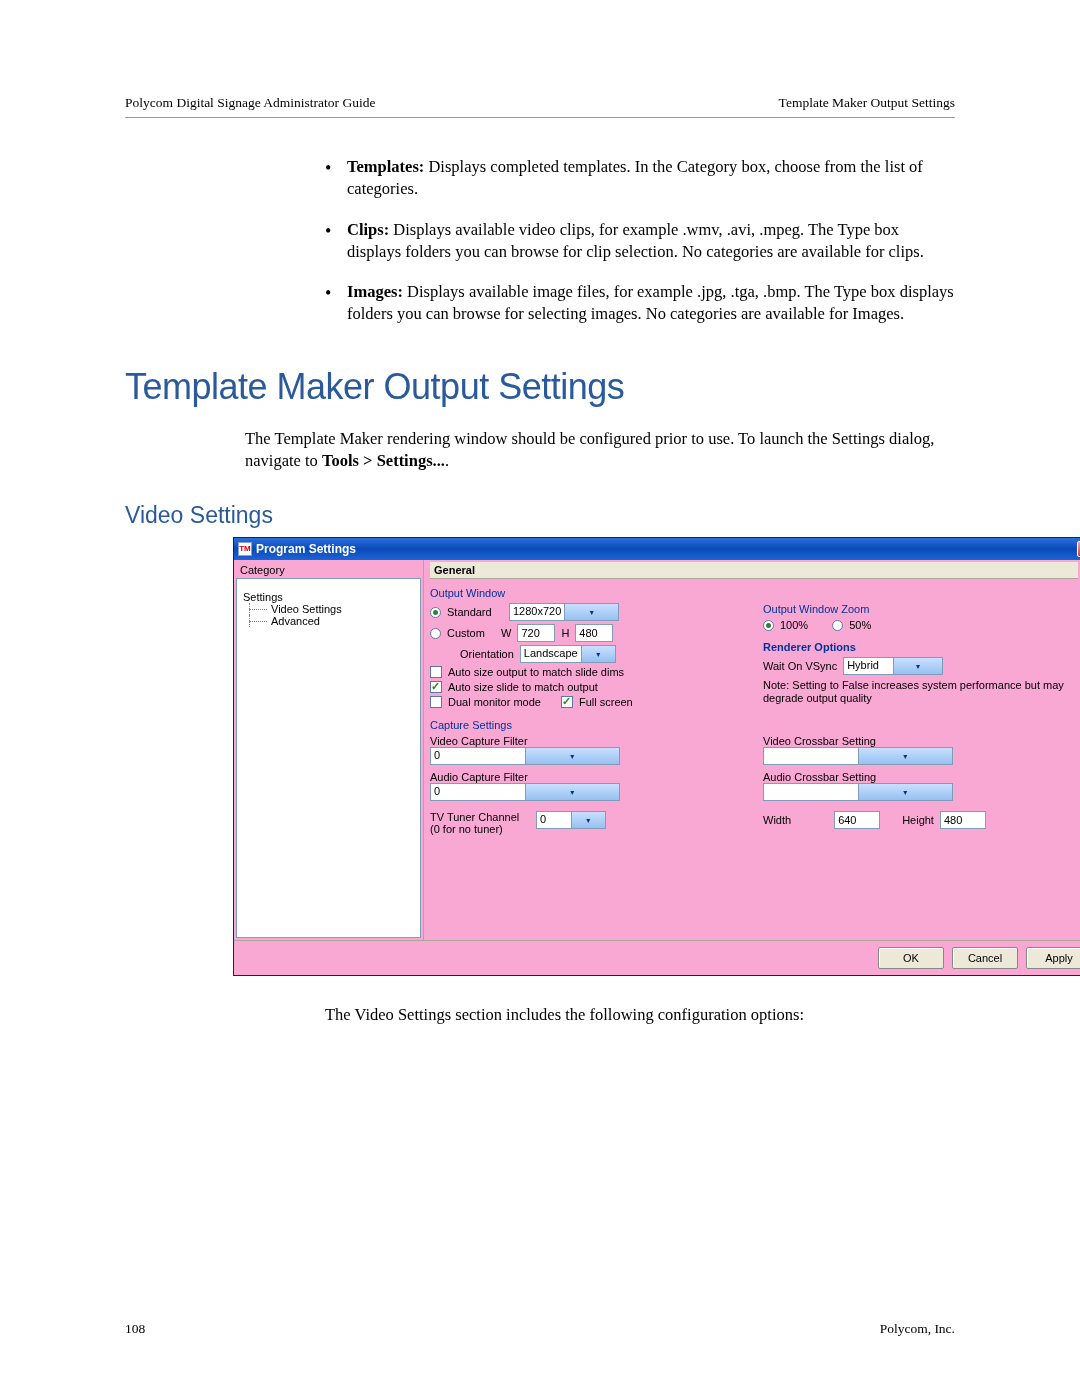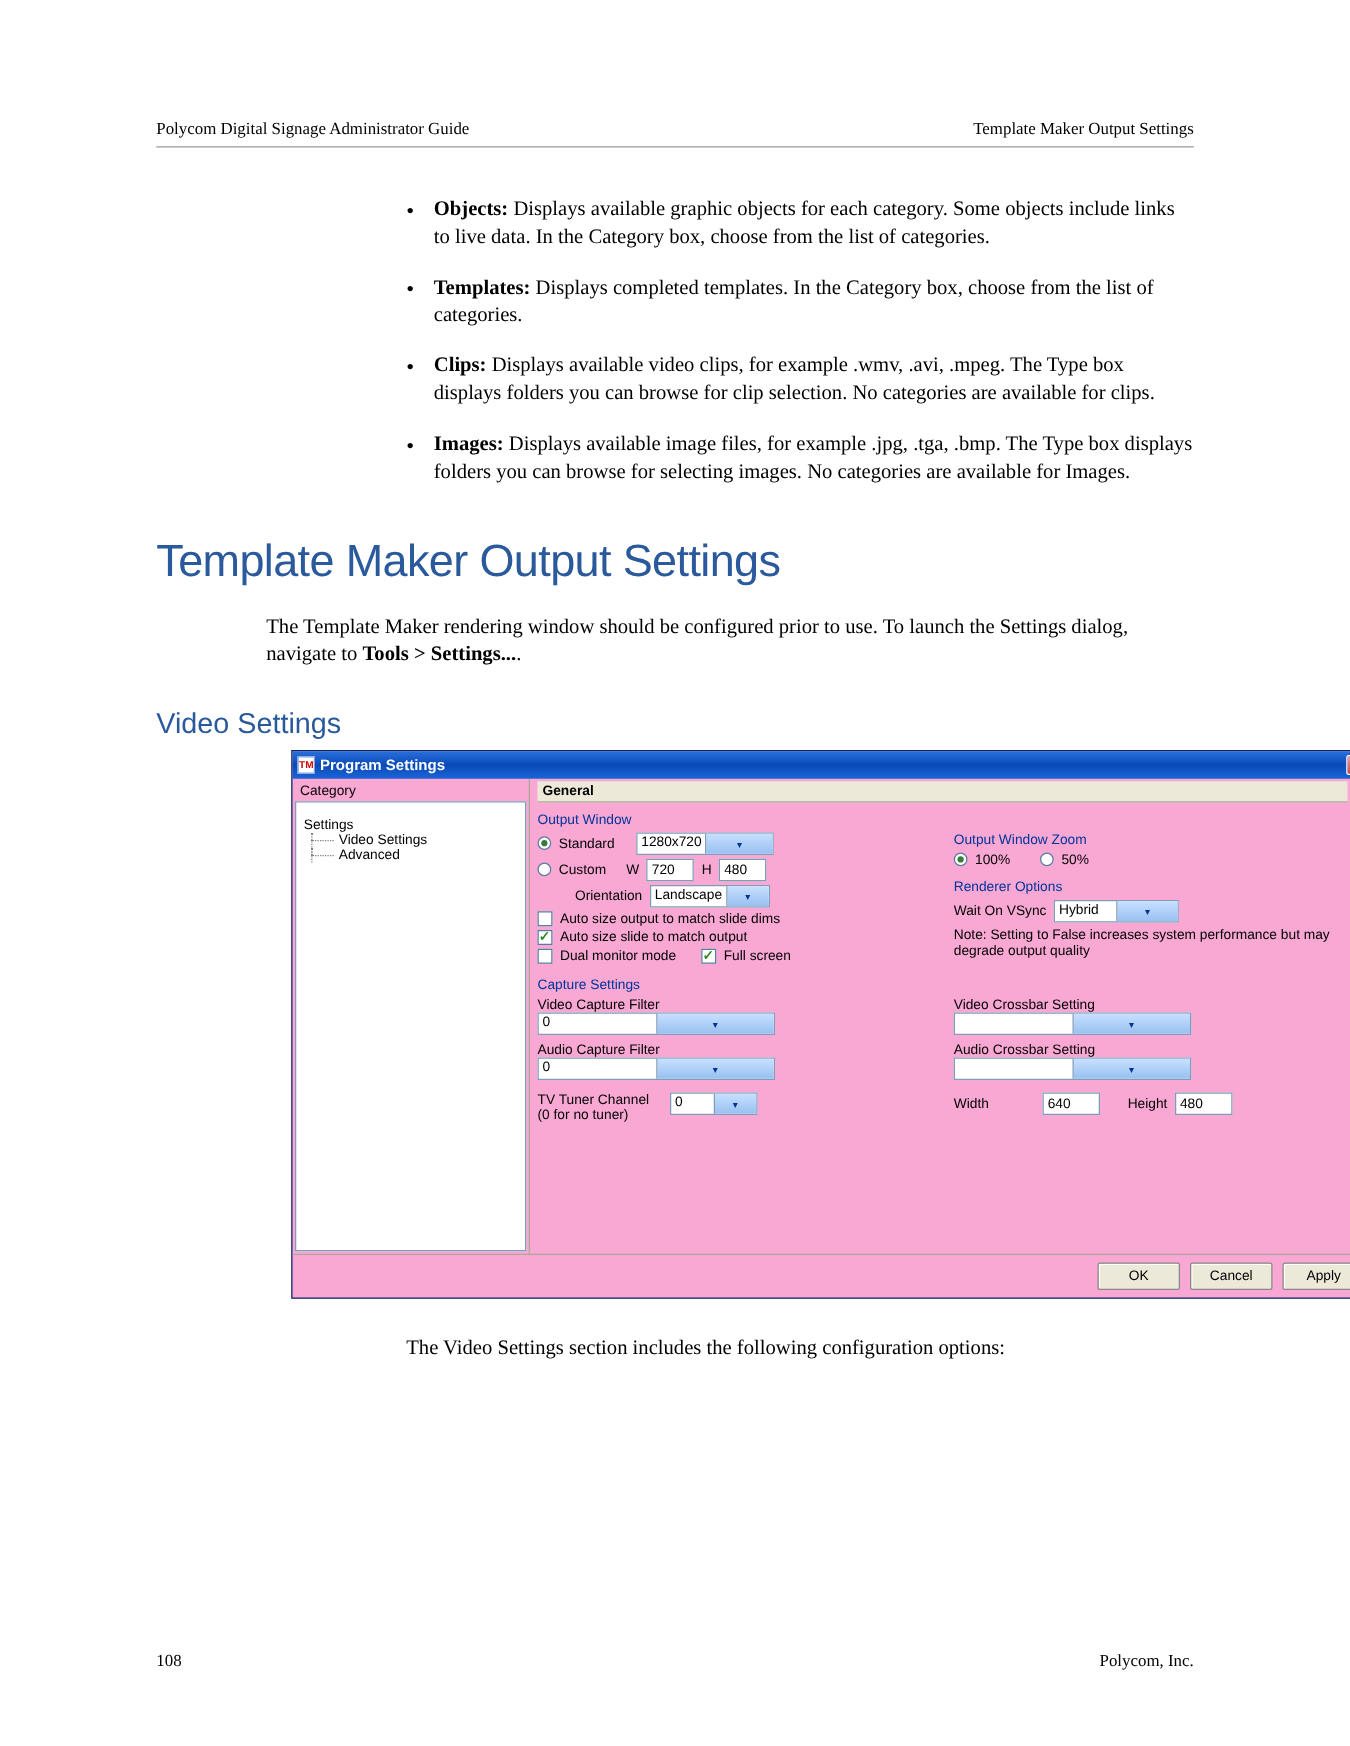--- a/index.html
+++ b/index.html
@@ -45,21 +45,21 @@
   .section-title {
     font-family: "Futura", "Century Gothic", Arial, sans-serif;
     font-weight: 500;
     color: #2a5a9c;
     font-size: 36px;
     margin-top: 40px;
     margin-bottom: 20px;
     letter-spacing: -0.5px;
   }
   .section-body {
-    margin-left: 88px;
+    margin-left: 120px;
     font-size: 16.5px;
     line-height: 1.35;
     margin-bottom: 30px;
   }
   .subsection-title {
     font-family: "Futura", "Century Gothic", Arial, sans-serif;
     font-weight: 500;
     color: #2a5a9c;
     font-size: 23px;
     margin-bottom: 8px;
@@ -264,23 +264,20 @@
 <body>
 
 <div class="page">
 
   <div class="header-row">
     <span>Polycom Digital Signage Administrator Guide</span>
     <span>Template Maker Output Settings</span>
   </div>
 
   <ul class="bullets">
-    <li>
-      <span class="bold">Objects:</span><span> Displays available graphic objects for each category. Some objects include links to live data. In the Category box, choose from the list of categories.</span>
-    </li>
     <li>
       <span class="bold">Templates:</span><span> Displays completed templates. In the Category box, choose from the list of categories.</span>
     </li>
     <li>
       <span class="bold">Clips:</span><span> Displays available video clips, for example .wmv, .avi, .mpeg. The Type box displays folders you can browse for clip selection. No categories are available for clips.</span>
     </li>
     <li>
       <span class="bold">Images:</span><span> Displays available image files, for example .jpg, .tga, .bmp. The Type box displays folders you can browse for selecting images. No categories are available for Images.</span>
     </li>
   </ul>
@@ -363,21 +360,21 @@
           <div class="col">
             <div class="section-label" style="margin-top:20px;">Output Window Zoom</div>
             <div class="row">
               <span class="radio-dot checked"></span>
               <span>100%</span>
               <span style="width:12px;"></span>
               <span class="radio-dot"></span>
               <span>50%</span>
             </div>
 
-            <div class="section-label" style="margin-top:10px;">Renderer Options</div>
+            <div class="section-label" style="margin-top:10px;font-weight:bold;">Renderer Options</div>
             <div class="row">
               <span>Wait On VSync</span>
               <div class="combo" style="width:100px;">
                 <span>Hybrid</span>
                 <span class="arrow">▾</span>
               </div>
             </div>
             <div class="note">Note: Setting to False increases system performance but may degrade output quality</div>
           </div>
         </div>

